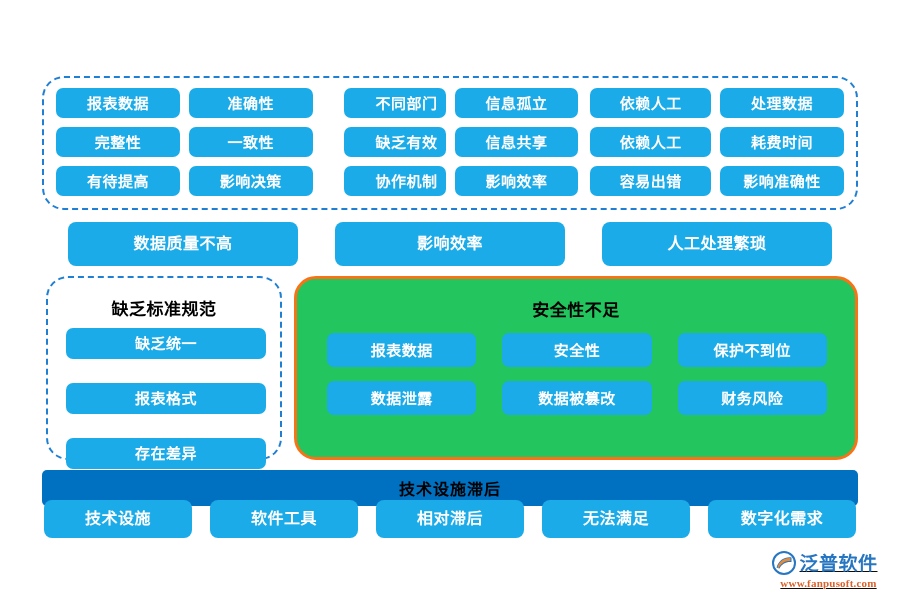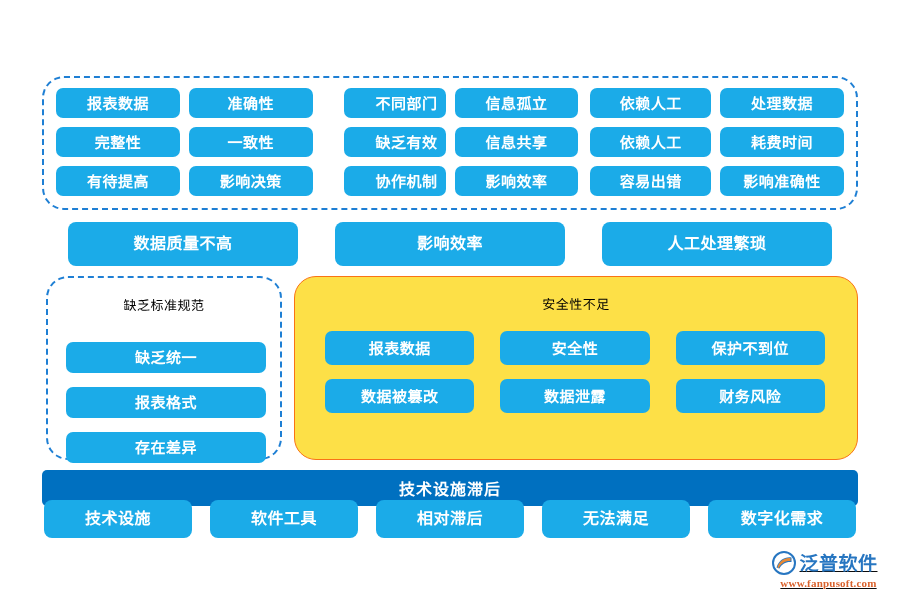--- a/index.html
+++ b/index.html
@@ -109,45 +109,45 @@
     width: 236px;
     height: 184px;
   }
 
   #security-box {
     position: absolute;
     left: 294px;
     top: 276px;
     width: 564px;
     height: 184px;
-    border: 1px solid #f97316;
+    border: 3px solid #f97316;
     border-radius: 22px;
-    background: #fde047;
+    background: #22c55e;
   }
 
   .section-title {
     position: absolute;
     left: 0;
     top: 17px;
     width: 100%;
     text-align: center;
-    font-size: 13px;
-    font-weight: normal;
+    font-size: 17px;
+    font-weight: bold;
     color: #000000;
     letter-spacing: 0.5px;
   }
 
   #standards-list {
     position: absolute;
     left: 18px;
-    top: 64px;
+    top: 50px;
     width: 200px;
     display: flex;
     flex-direction: column;
-    gap: 14px;
+    gap: 24px;
   }
   #standards-list .chip {
     height: 31px;
     font-size: 15px;
     border-radius: 7px;
   }
 
   #security-grid {
     position: absolute;
     left: 30px;
@@ -166,21 +166,21 @@
   }
 
   
   #tech-banner {
     position: absolute;
     left: 42px;
     top: 470px;
     width: 816px;
     height: 36px;
     background: #0070C0;
-    color: #ffffff;
+    color: #000000;
     border-radius: 5px;
     display: flex;
     align-items: center;
     justify-content: center;
     font-size: 16px;
     font-weight: bold;
     letter-spacing: 1px;
   }
 
   
@@ -286,22 +286,22 @@
       <div class="chip">存在差异</div>
     </div>
   </div>
 
   <div id="security-box">
     <div class="section-title">安全性不足</div>
     <div id="security-grid">
       <div class="chip">报表数据</div>
       <div class="chip">安全性</div>
       <div class="chip">保护不到位</div>
+      <div class="chip">数据泄露</div>
       <div class="chip">数据被篡改</div>
-      <div class="chip">数据泄露</div>
       <div class="chip">财务风险</div>
     </div>
   </div>
 
   <div id="tech-banner">技术设施滞后</div>
 
   <div id="tech-row">
     <div class="chip">技术设施</div>
     <div class="chip">软件工具</div>
     <div class="chip">相对滞后</div>

